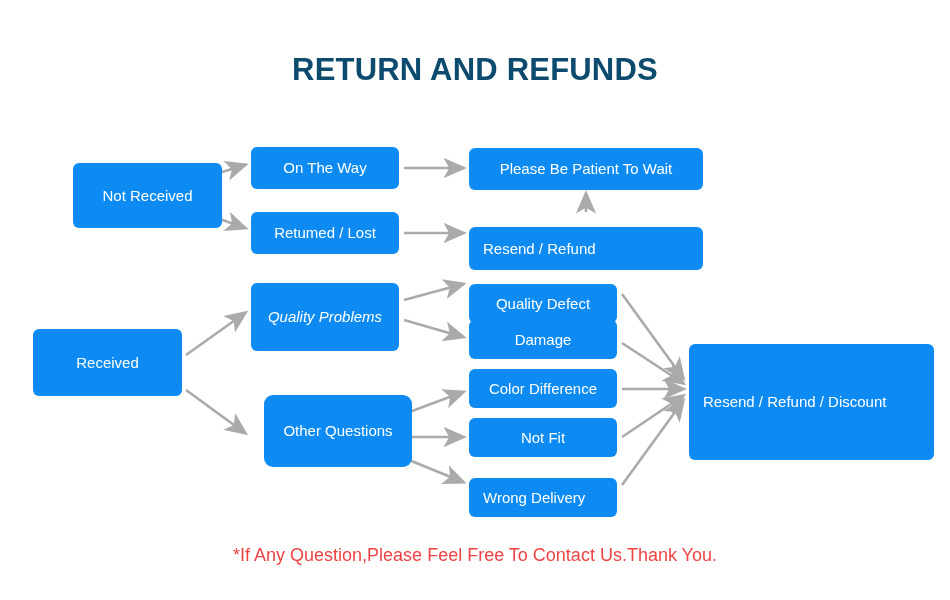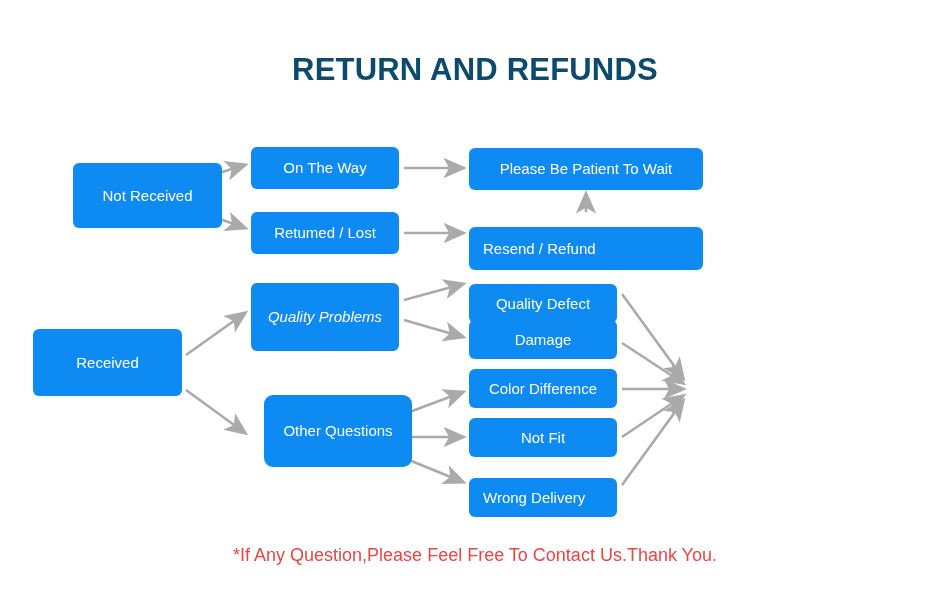--- a/index.html
+++ b/index.html
@@ -115,16 +115,17 @@
   <div class="node center" style="left:469px; top:272px; width:148px; height:39px;margin-top:12px;">Quality Defect</div>
 
   <div class="node center" style="left:469px; top:320px; width:148px; height:39px;">Damage</div>
 
   <div class="node center" style="left:469px; top:369px; width:148px; height:39px;">Color Difference</div>
 
   <div class="node center" style="left:469px; top:418px; width:148px; height:39px;">Not Fit</div>
 
   <div class="node left" style="left:469px; top:465px; width:148px; height:39px;">Wrong Delivery</div>
 
+  <div class="node left" style="left:689px; top:331px; width:245px; height:116px;">Resend / Refund / Discount</div>
 
   <div id="footer">*If Any Question,Please Feel Free To Contact Us.Thank You.</div>
 
 </div>
 
 </body></html>

